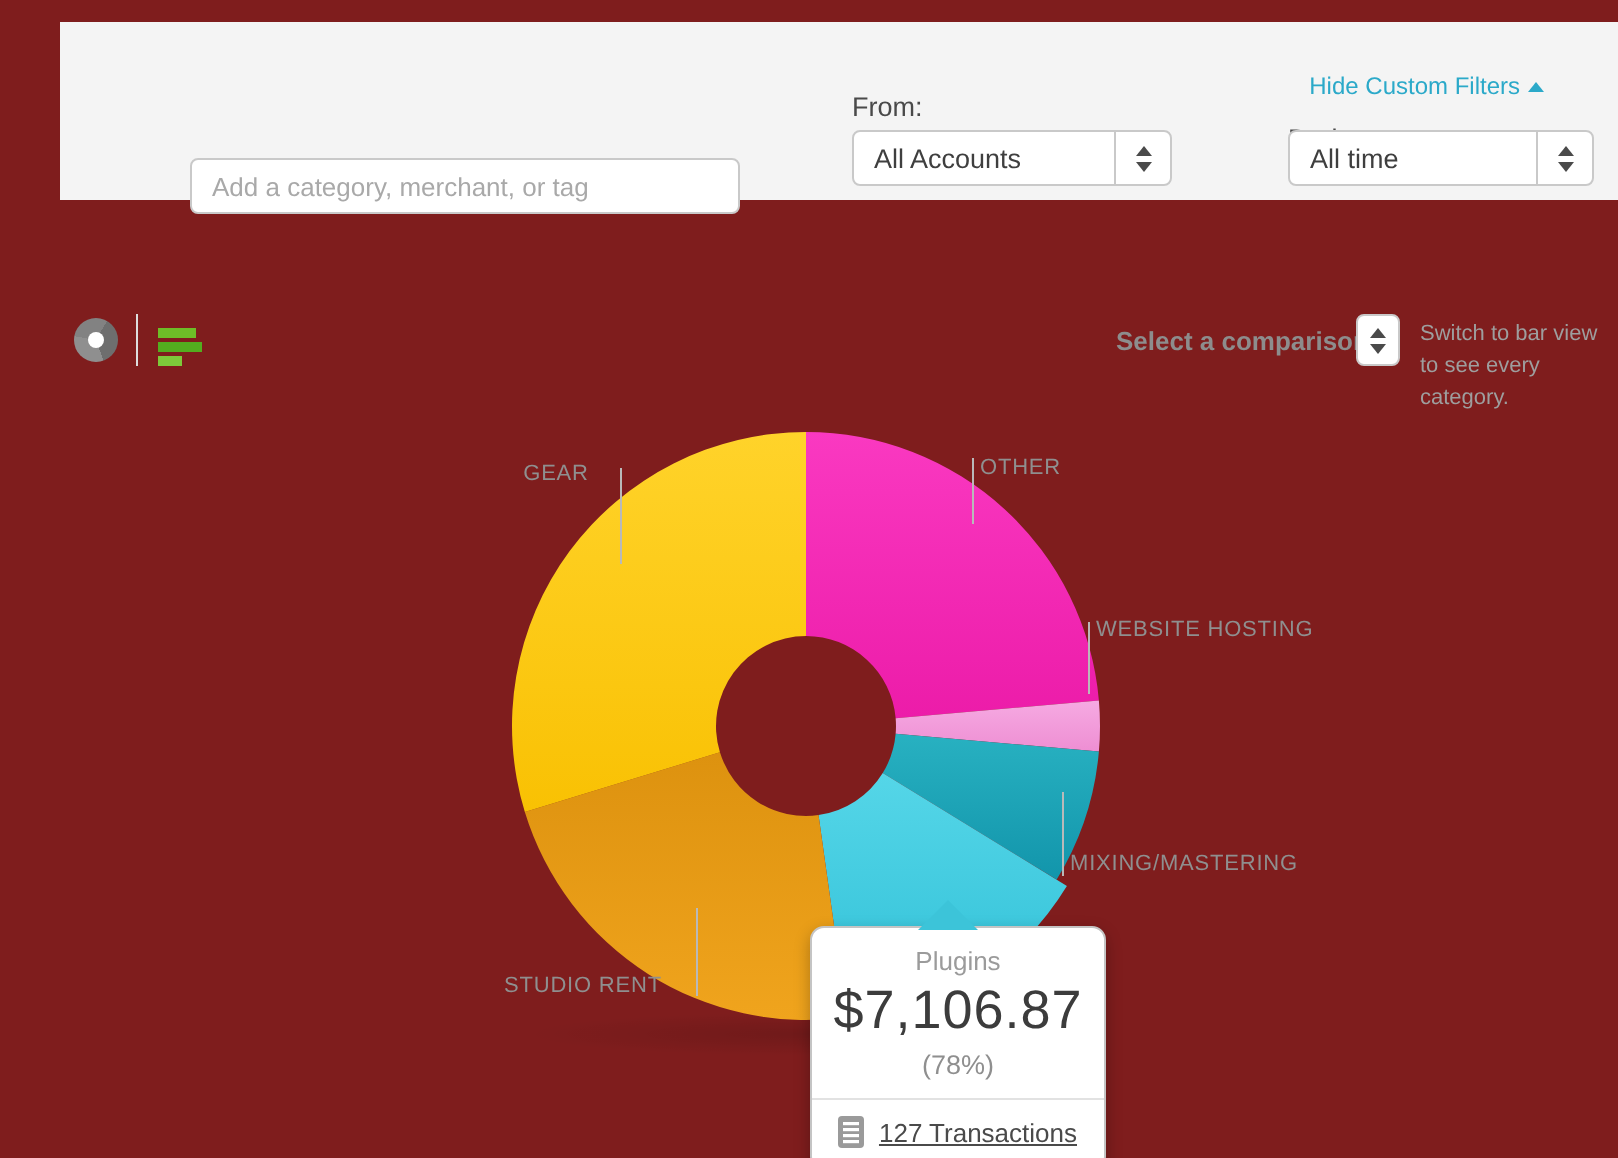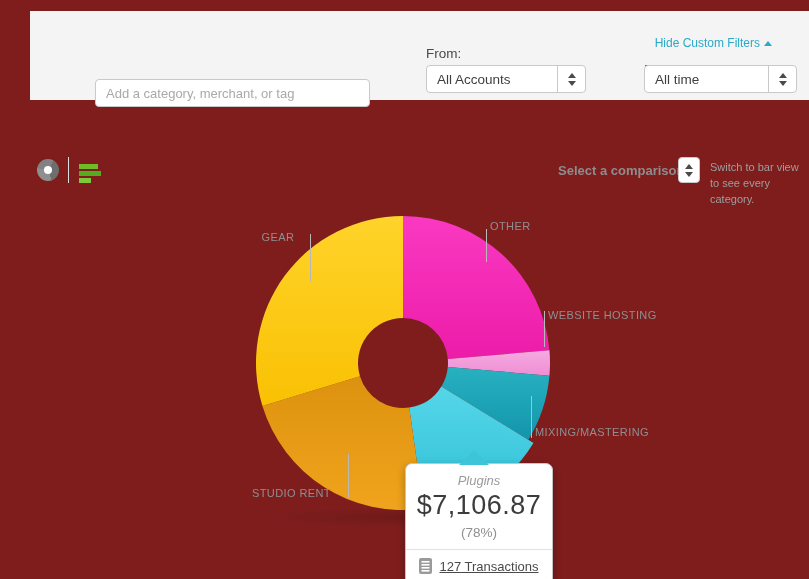--- a/index.html
+++ b/index.html
@@ -46,21 +46,21 @@
     background:radial-gradient(ellipse at center, rgba(0,0,0,0.12) 0%, rgba(0,0,0,0.0) 70%); }
   .donut-svg { position:absolute; left:0; top:0; }
   .chart-label { position:absolute; font-size:11px; color:#8f8f8f; letter-spacing:.4px; white-space:nowrap; }
   .leader { position:absolute; width:1px; background:#b9b9b9; }
 
   
   .notch { position:absolute; left:459px; top:450px; width:0; height:0;
     border-left:15px solid transparent; border-right:15px solid transparent; border-bottom:15px solid #3cc4d9; z-index:6; }
   .tooltip { position:absolute; left:405px; top:463px; width:148px; background:#fff; border:1px solid #c4c4c4;
     border-radius:7px; box-shadow:0 3px 8px rgba(0,0,0,0.28); text-align:center; padding-top:9px; z-index:5; }
-  .tt-cat { font-size:13px; color:#9b9b9b;font-style:italic; }
+  .tt-cat { font-size:13px; color:#9b9b9b; }
   .tt-amt { font-size:27px; color:#3c3c3c; margin-top:2px; letter-spacing:.5px; }
   .tt-pct { font-size:13.5px; color:#8f8f8f; margin:4px 0 9px; }
   .tt-foot { border-top:1px solid #e2e2e2; padding:8px 8px 10px; display:flex; align-items:center; justify-content:center; gap:7px; }
   .tt-link { font-size:13px; color:#4a4a4a; text-decoration:underline; cursor:pointer; }
 </style>
 </head>
 <body>
 
 <div class="page">
 
@@ -138,21 +138,21 @@
       <path d="M549.4406206194866 350.18810581609426 A147 147 0 0 1 549.4406206194866 375.81189418390574 L447.82876141412856 366.9220084236446 A45 45 0 0 0 447.82876141412856 359.0779915763554 Z" fill="url(#sg1)"></path>
       <path d="M549.4406206194866 375.81189418390574 A147 147 0 0 1 528.3381041600516 439.8072890132445 L441.36880739593414 386.5124354122177 A45 45 0 0 0 447.82876141412856 366.9220084236446 Z" fill="url(#sg2)"></path>
       <path d="M533.4539451461761 442.9422804015402 A153 153 0 0 1 424.29348444689003 514.5110145174602 L409.262789543203 407.5620630933707 A45 45 0 0 0 441.36880739593414 386.5124354122177 Z" fill="url(#sg3)"></path>
       <path d="M423.4584458411297 508.5694061050108 A147 147 0 0 1 262.4232008734338 405.97864059424234 L359.9662859816634 376.15672671252315 A45 45 0 0 0 409.262789543203 407.5620630933707 Z" fill="url(#sg4)"></path>
       <path d="M262.4232008734338 405.97864059424234 A147 147 0 0 1 402.99999999999994 216 L403 318 A45 45 0 0 0 359.9662859816634 376.15672671252315 Z" fill="url(#sg5)"></path>
     </svg>
 
   <div class="chart-label" style="left:248px; top:231px; width:60px; text-align:center;">GEAR</div>
   <div class="leader" style="left:310px; top:234px; height:48px;"></div>
 
-  <div class="chart-label" style="left:490px; top:220px;">OTHER</div>
+  <div class="chart-label" style="left:490px; top:228px;">OTHER</div>
   <div class="leader" style="left:486px; top:229px; height:33px;"></div>
 
   <div class="chart-label" style="left:548px; top:309px;">WEBSITE HOSTING</div>
   <div class="leader" style="left:544px; top:311px; height:36px;"></div>
 
   <div class="chart-label" style="left:535px; top:426px;">MIXING/MASTERING</div>
   <div class="leader" style="left:531px; top:396px; height:42px;"></div>
 
   <div class="chart-label" style="left:252px; top:487px; width:93px; text-align:left;">STUDIO RENT</div>
   <div class="leader" style="left:348px; top:454px; height:44px;"></div>

